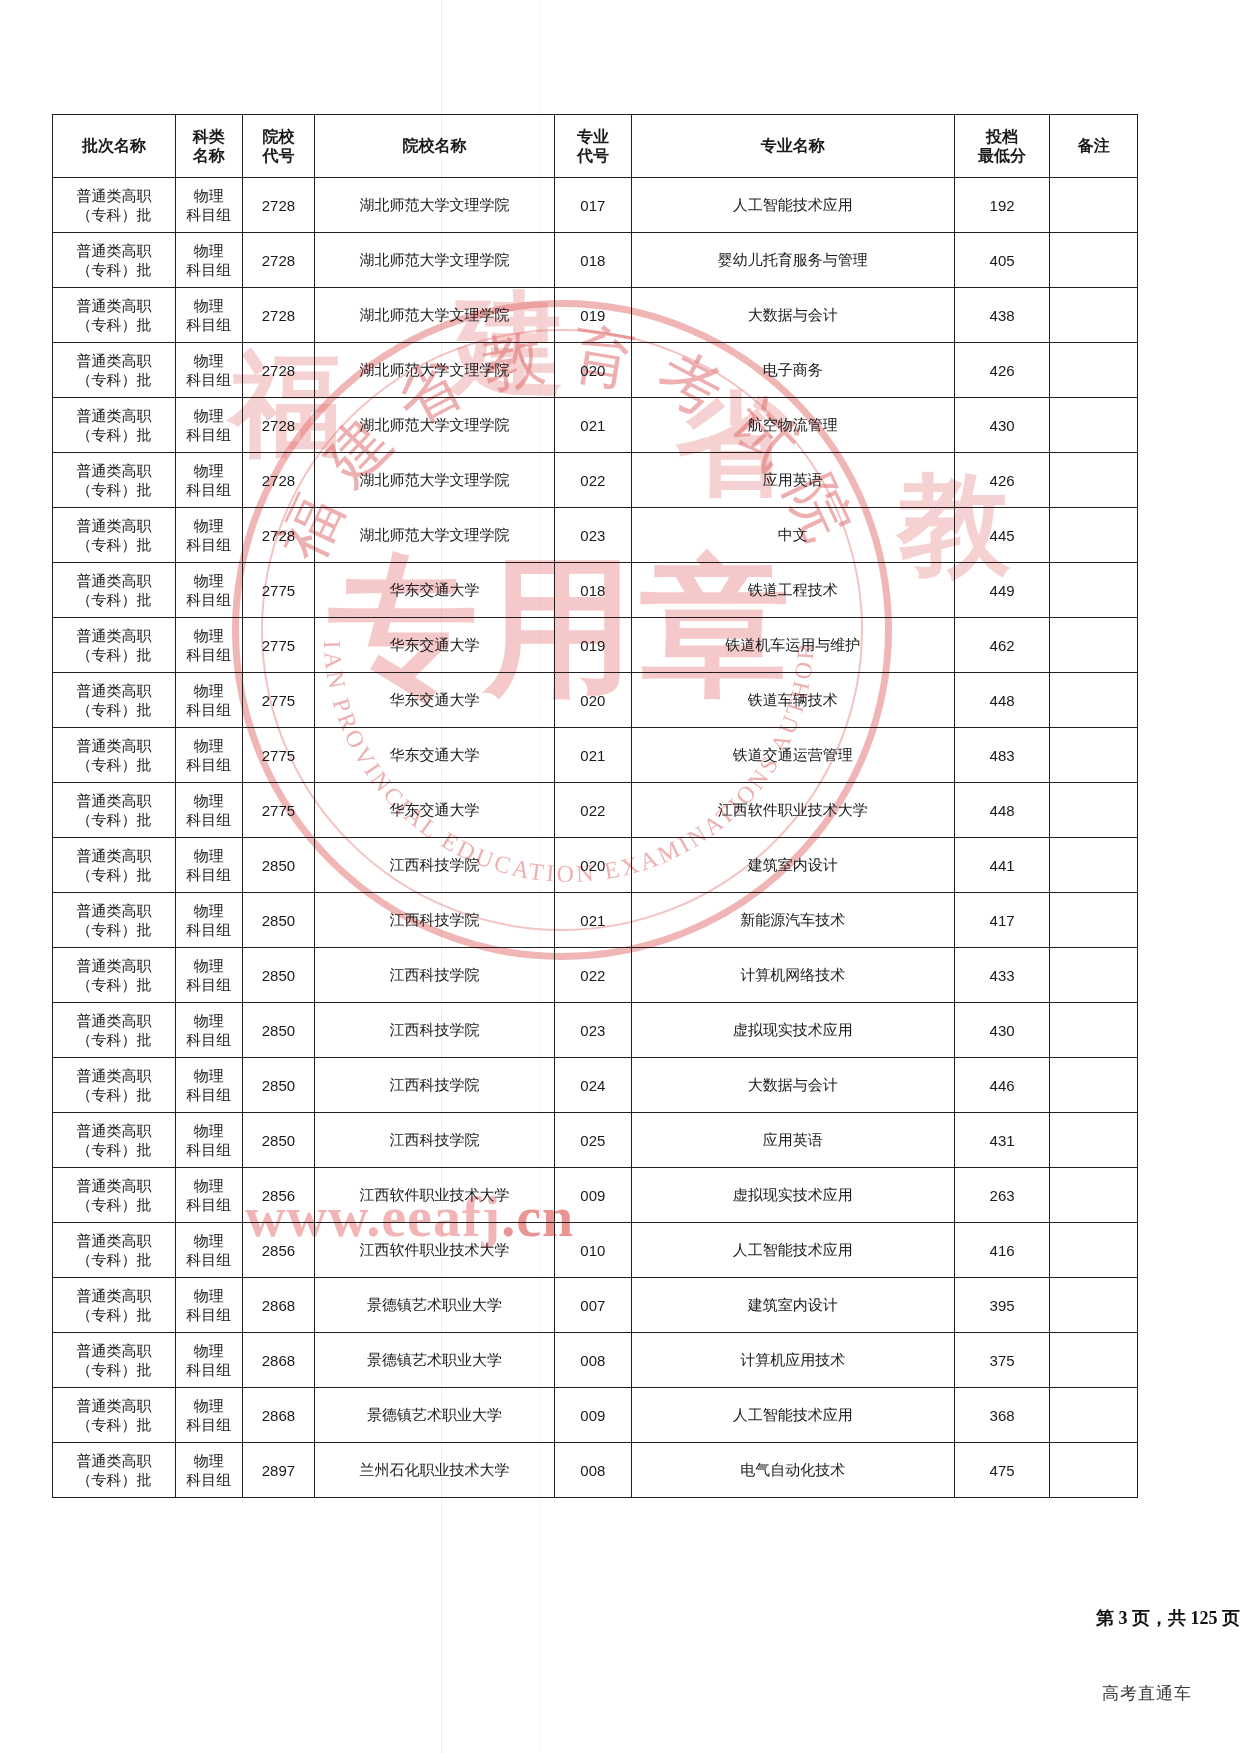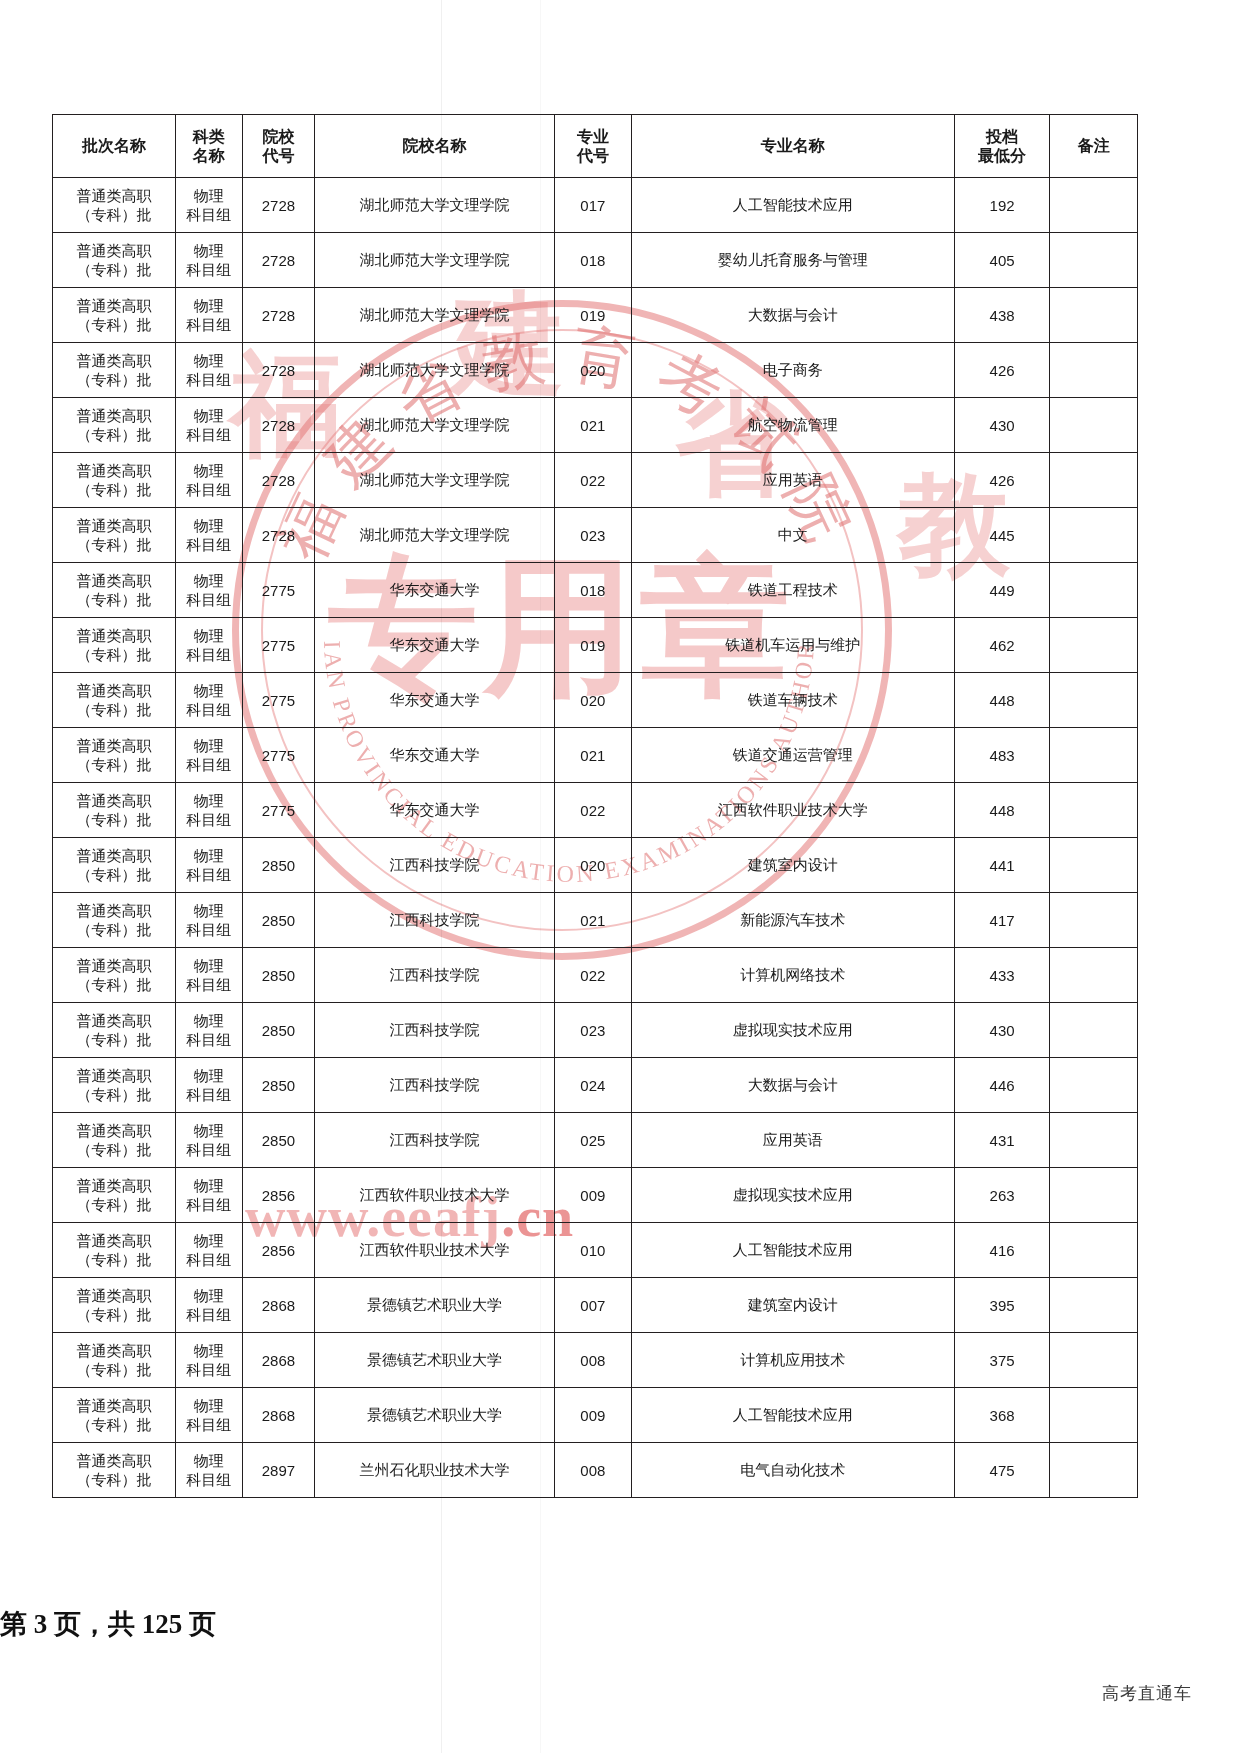--- a/index.html
+++ b/index.html
@@ -152,23 +152,23 @@
   .cell-score  { font-size: 15px; }
 
   .hdr-two { line-height: 1.2; }
 
   
   .page-footer {
     position: absolute;
     left: 0;
     right: 0;
     top: 1606px;
-    text-align: left;
+    text-align: right;
     font-family: "Liberation Serif", serif;
-    font-size: 27px;
+    font-size: 18px;
     font-weight: bold;
     color: #111;
     z-index: 10;
   }
   .brand {
     position: absolute;
     right: 48px;
     top: 1682px;
     font-size: 17px;
     color: #3a3a3a;

